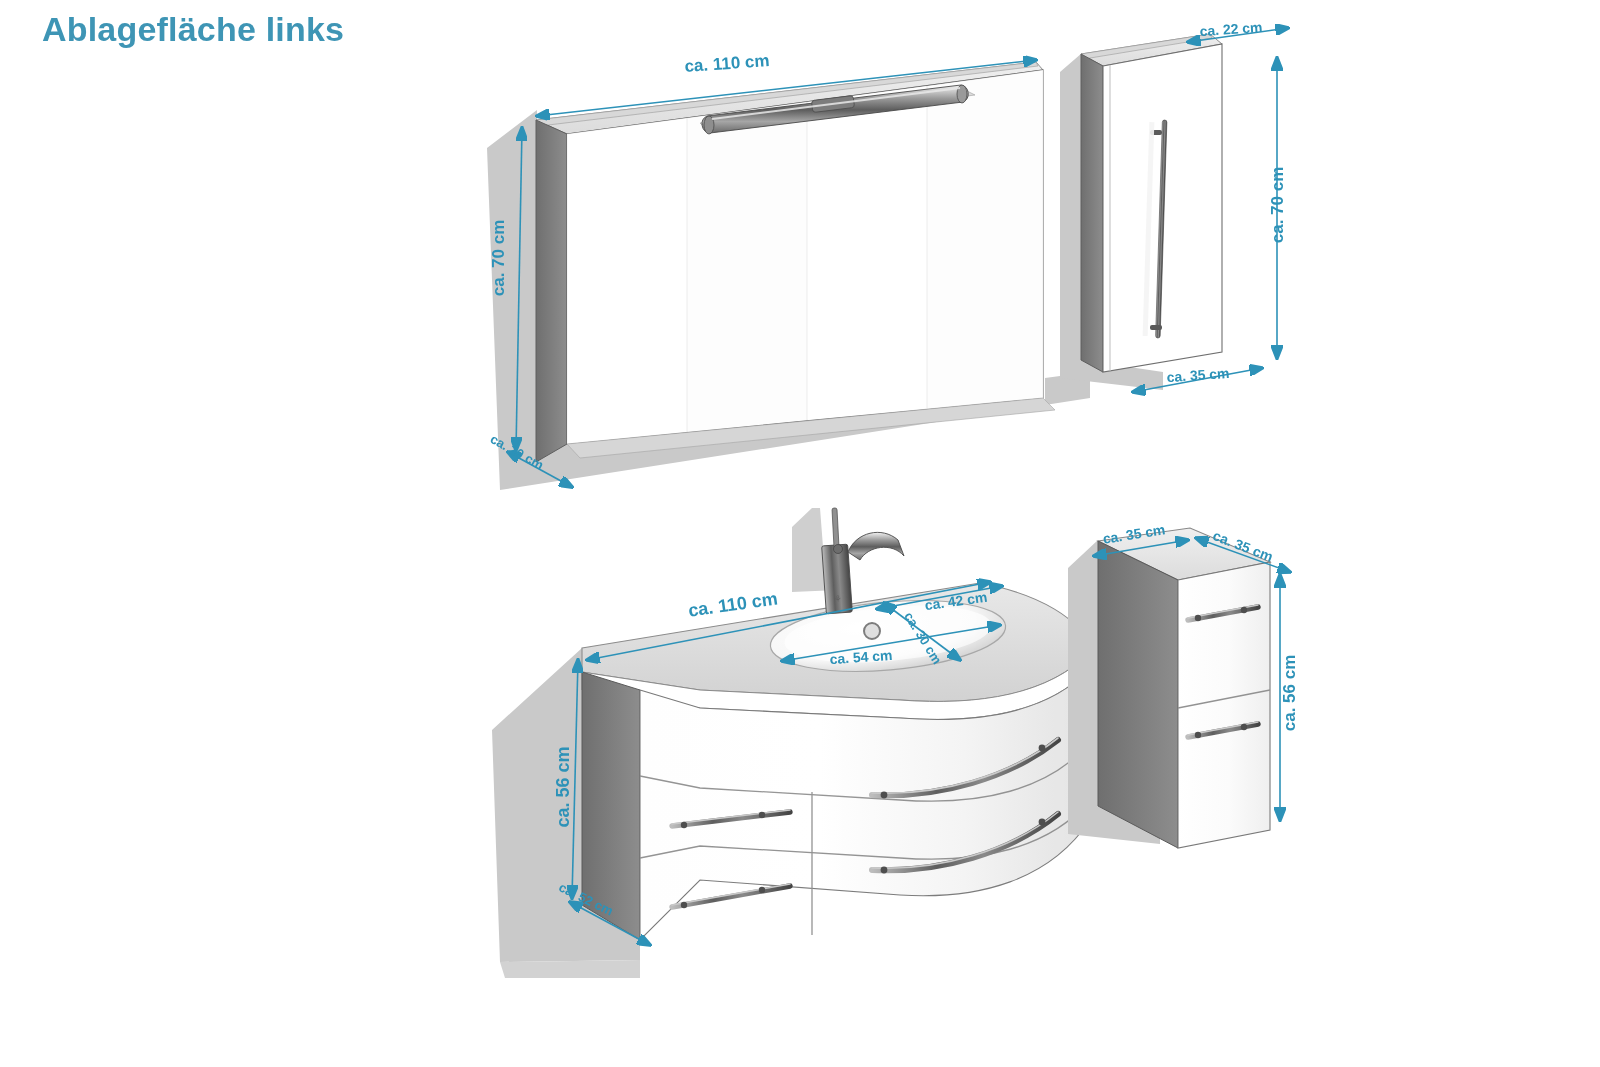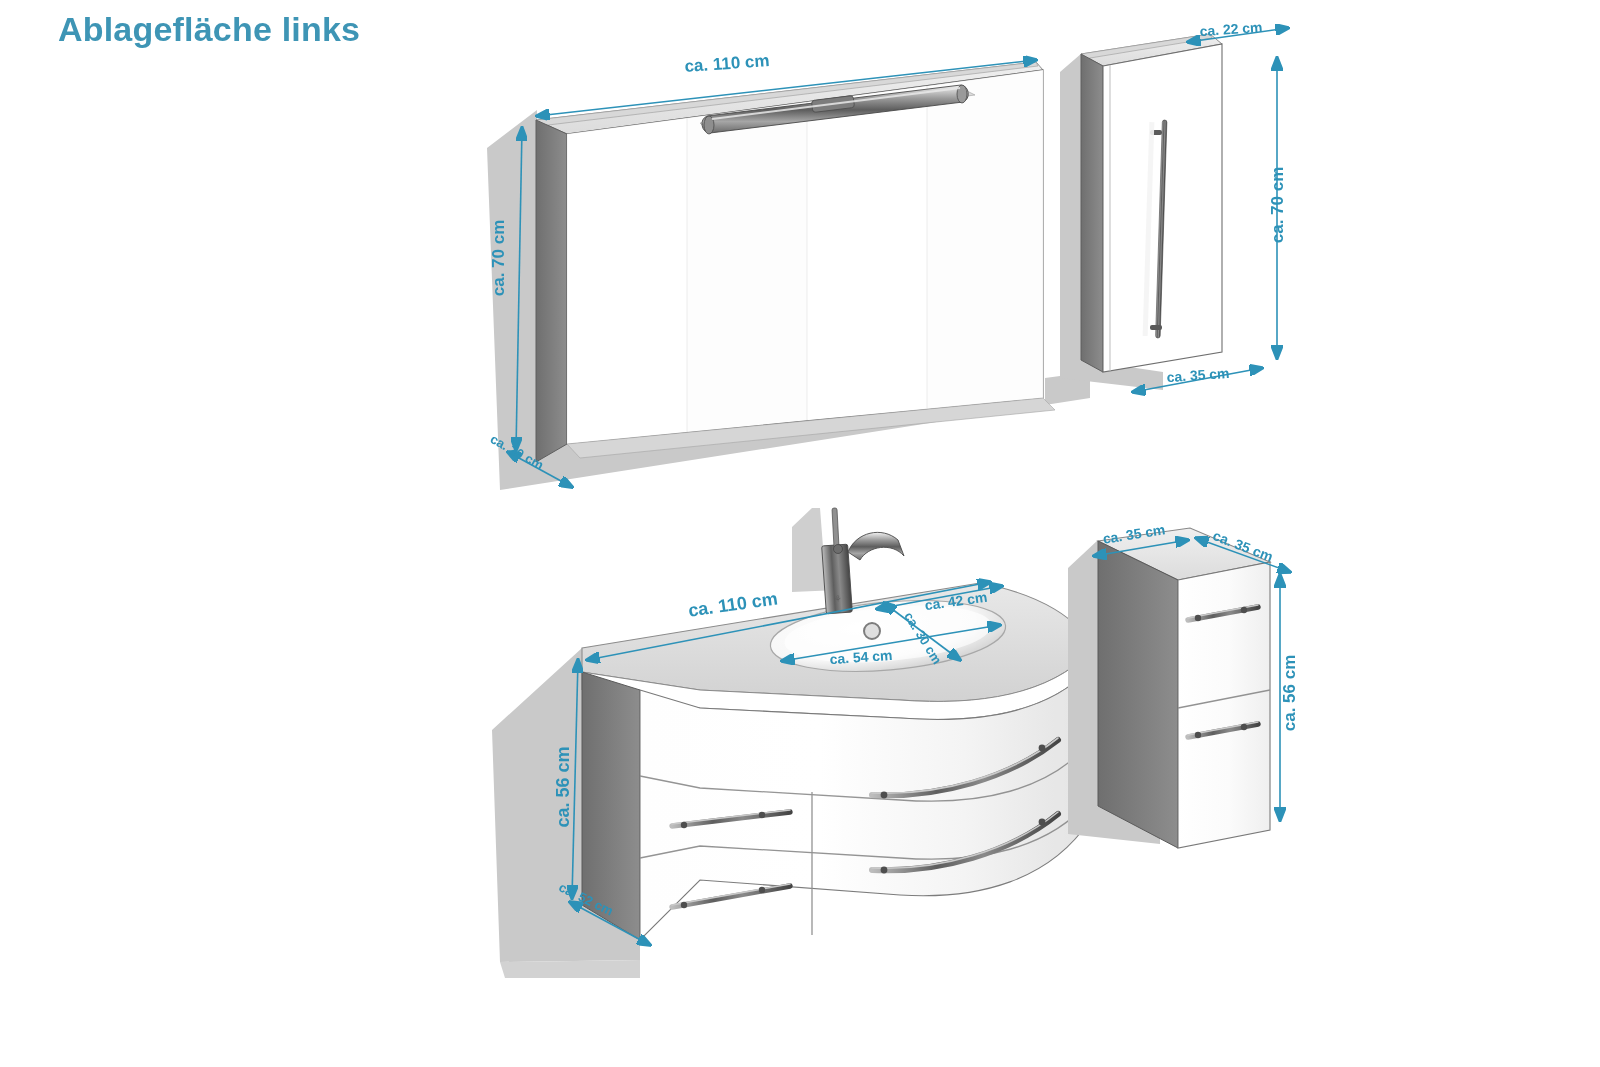--- a/index.html
+++ b/index.html
@@ -17,21 +17,20 @@
   }
   #page-title {
     position: absolute;
     left: 42px;
     top: 10px;
     font-size: 34px;
     font-weight: bold;
     color: #3e95b5;
     letter-spacing: 0.2px;
     white-space: nowrap;
-    margin-left: 16px;
   }
   #scene {
     position: absolute;
     left: 0; top: 0;
     width: 1600px;
     height: 1067px;
   }
   .dimlabel {
     position: absolute;
     color: #2d92b8;

